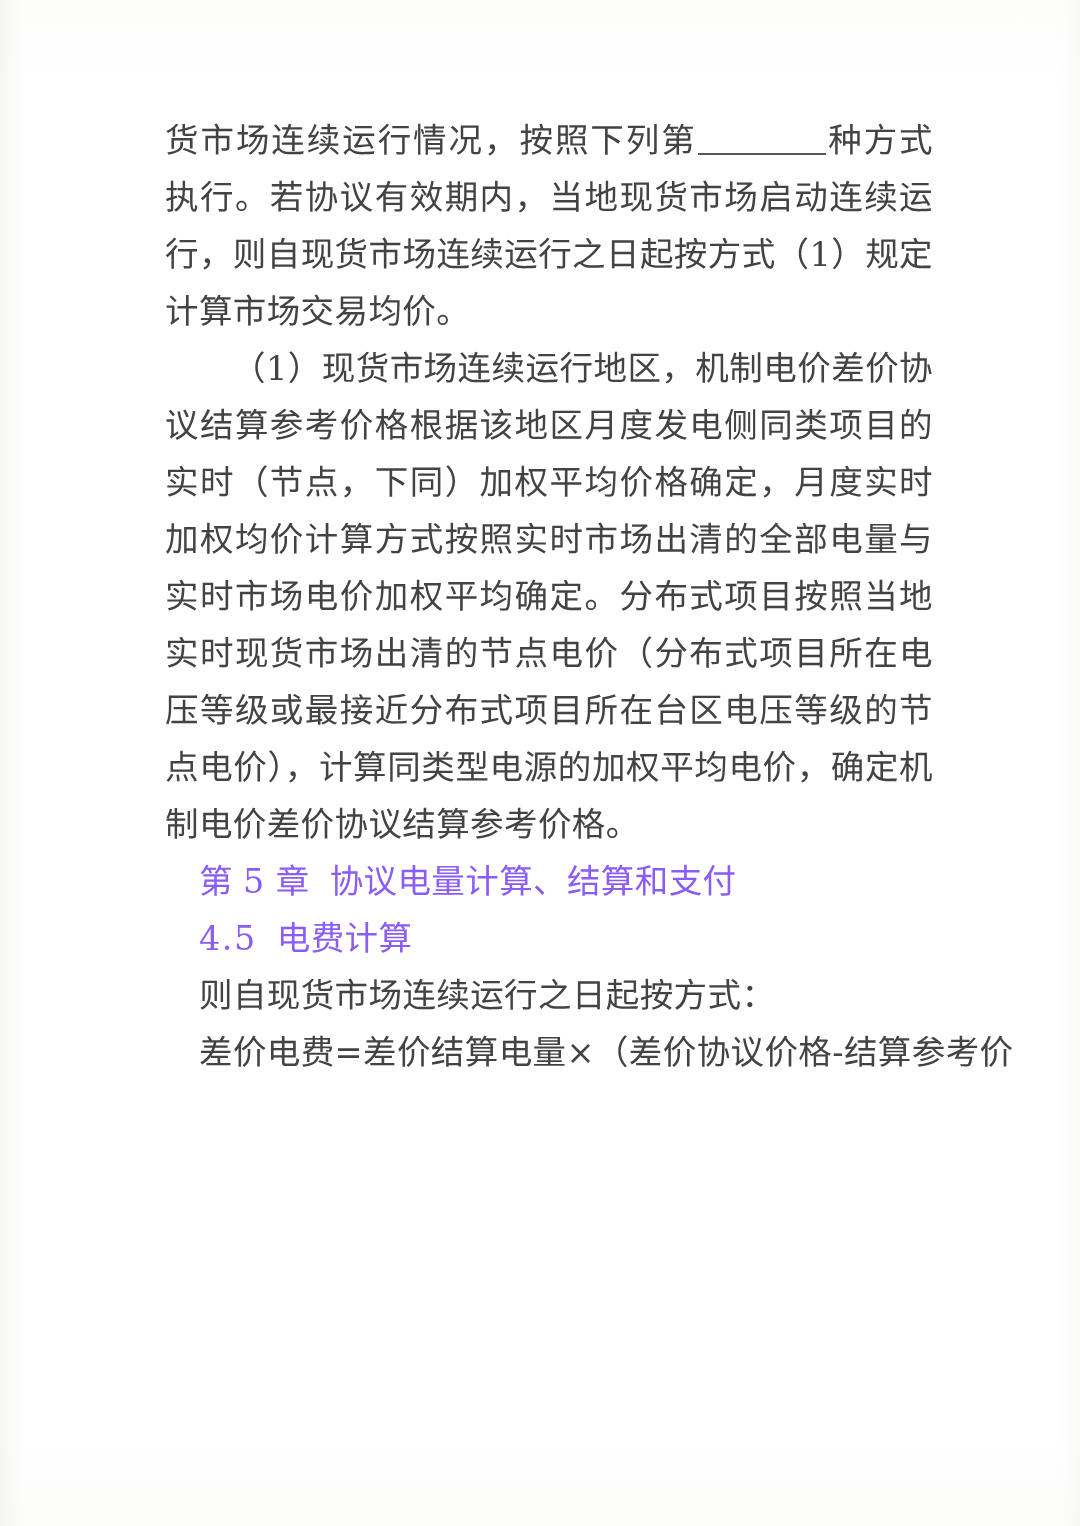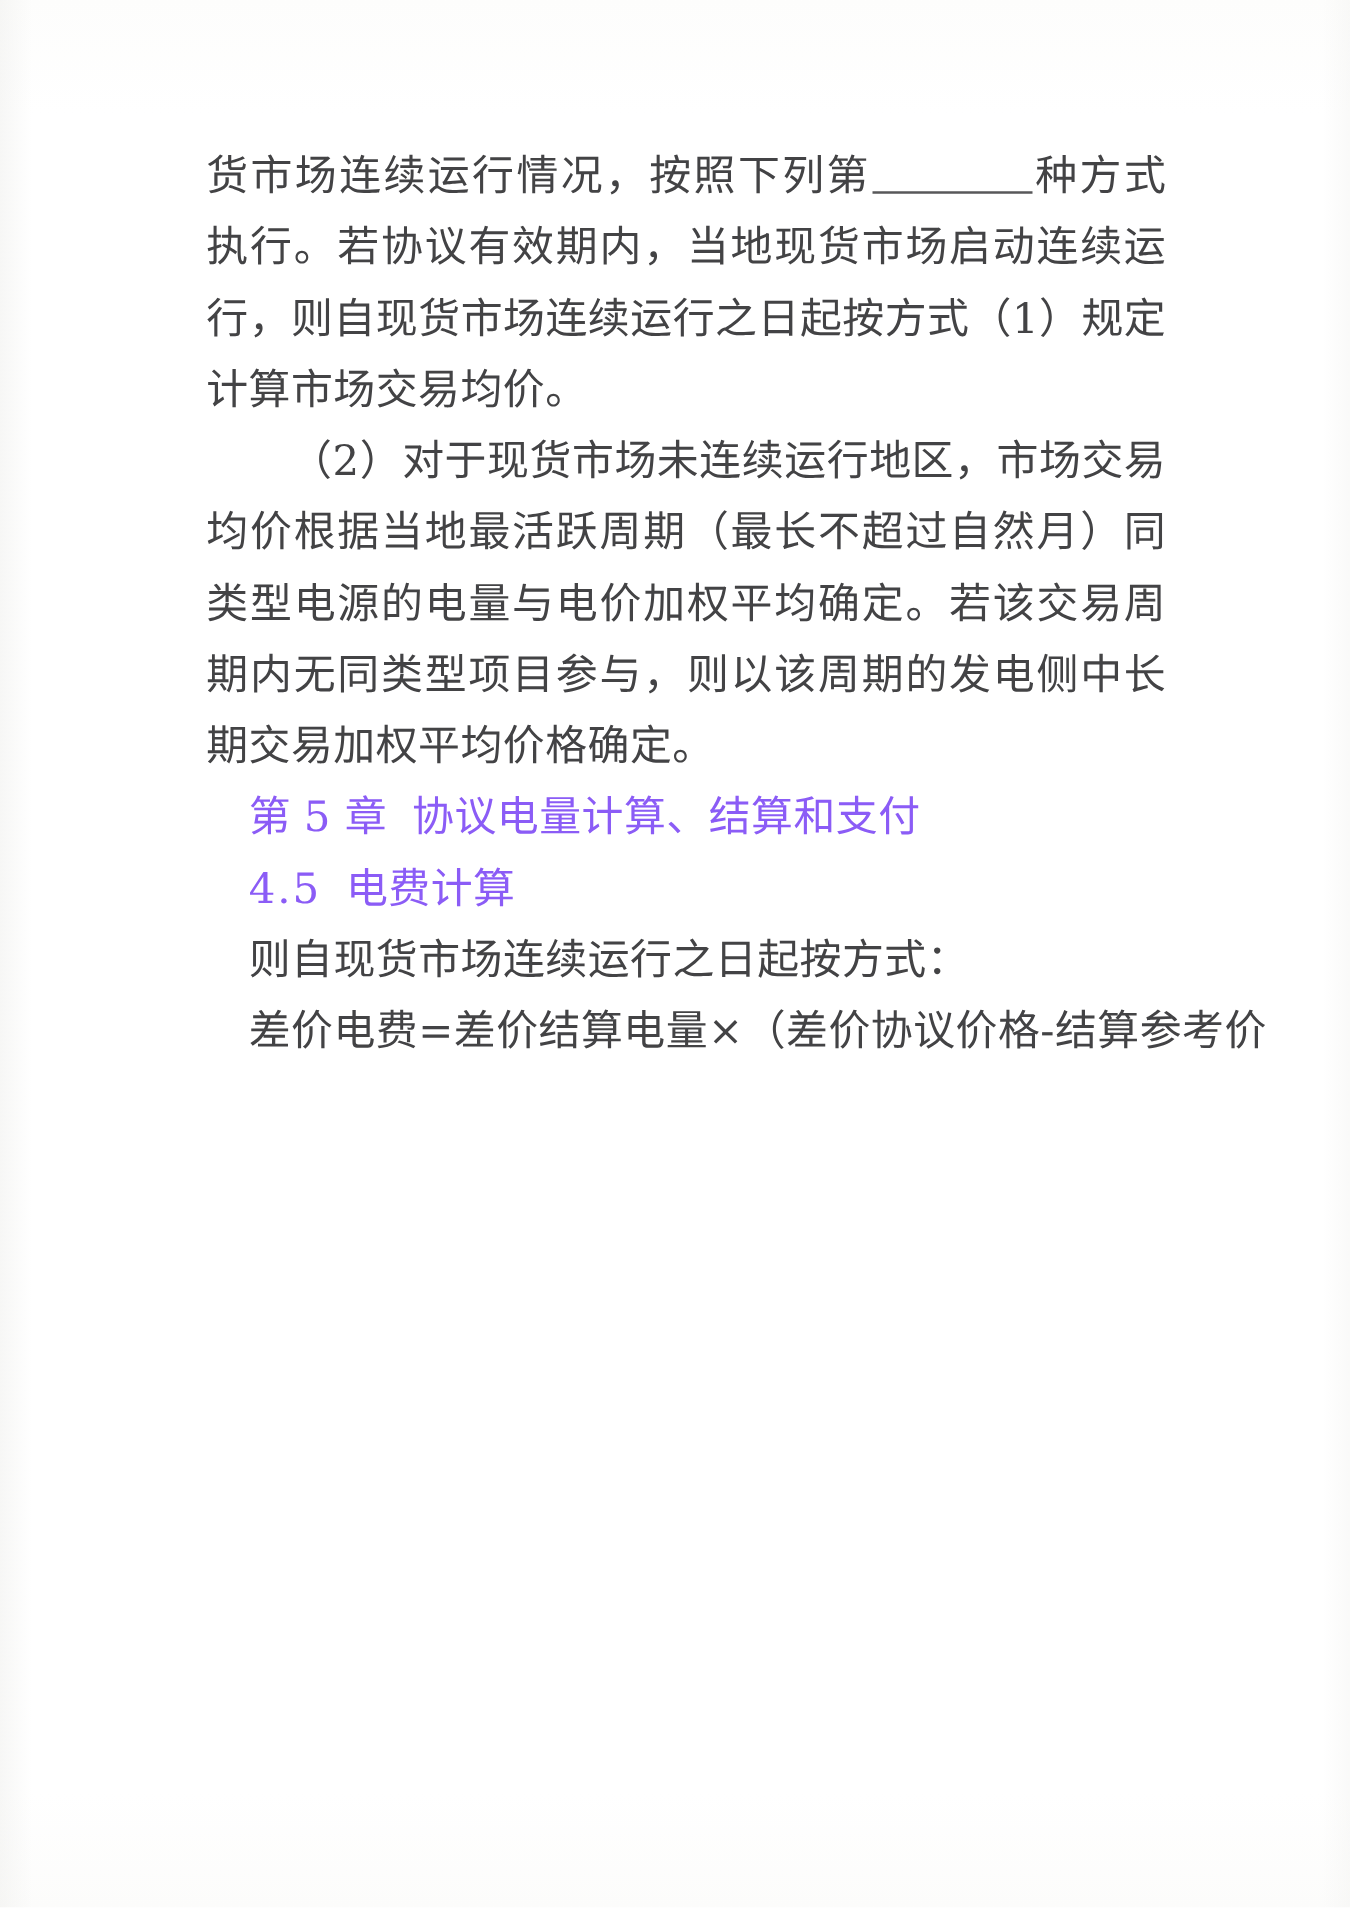--- a/index.html
+++ b/index.html
@@ -116,22 +116,22 @@
 <div class="paper"></div>
 <div class="scan-edge-left"></div>
 <div class="scan-edge-right"></div>
 
 <div class="page">
 
   <div class="text-block">
 
     <p class="para"><span>货市场连续运行情况，按照下列第</span><span class="blank"></span><span>种方式执行。若协议有效期内，当地现货市场启动连续运行，则自现货市场连续运行之日起按方式（1）规定计算市场交易均价。</span></p>
 
+    <p class="para indent-2">（1）现货市场连续运行地区，机制电价差价协议结算参考价格根据该地区月度发电侧同类项目的实时（节点，下同）加权平均价格确定，月度实时加权均价计算方式按照实时市场出清的全部电量与实时市场电价加权平均确定。分布式项目按照当地实时现货市场出清的节点电价（分布式项目所在电压等级或最接近分布式项目所在台区电压等级的节点电价），计算同类型电源的加权平均电价，确定机制电价差价协议结算参考价格。</p>
 
-    <p class="para indent-2">（2）对于现货市场未连续运行地区，市场交易均价根据当地最活跃周期（最长不超过自然月）同类型电源的电量与电价加权平均确定。若该交易周期内无同类型项目参与，则以该周期的发电侧中长期交易加权平均价格确定。</p>
 
     <p class="heading"><span>第</span><span class="gap"></span><span class="num">5</span><span class="gap"></span><span>章</span><span class="gap"></span><span class="gap"></span><span>协议电量计算、结算和支付</span></p>
 
 
     <p class="heading"><span class="num">4.5</span><span class="gap"></span><span class="gap"></span><span>电费计算</span></p>
 
     <p class="para indent-1">则自现货市场连续运行之日起按方式：</p>
 
     <p class="formula">差价电费=差价结算电量×（差价协议价格-结算参考价</p>
 

